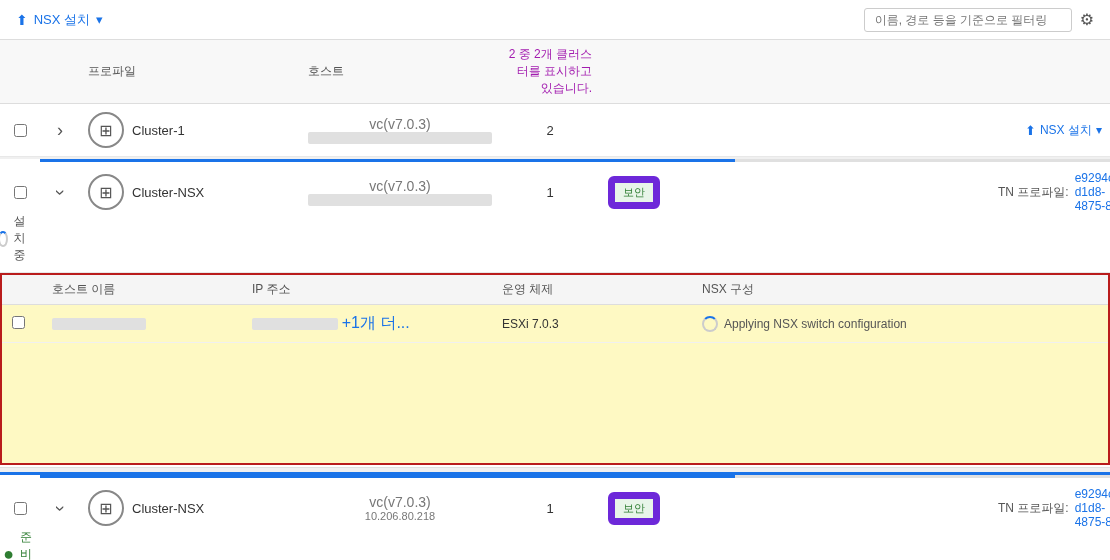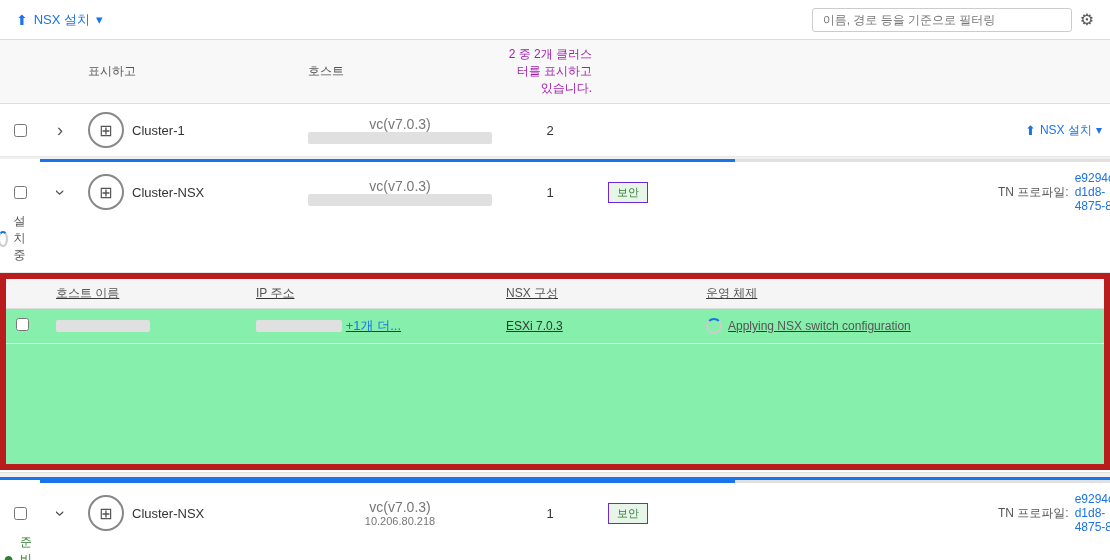--- a/index.html
+++ b/index.html
@@ -30,21 +30,21 @@
     .top-header-right {
       display: flex;
       align-items: center;
       gap: 8px;
     }
     .filter-input {
       border: 1px solid #ccc;
       border-radius: 3px;
       padding: 4px 10px;
       font-size: 12px;
-      width: 260px;
+      width: 208px;
       color: #999;
       outline: none;
     }
     .filter-icon {
       color: #555;
       font-size: 16px;
       cursor: pointer;
     }
 
     
@@ -119,22 +119,22 @@
       font-size: 11px;
       color: #777;
     }
     .host-count {
       text-align: center;
       font-size: 13px;
     }
     .badge-green {
       background: #e8f5e9;
       color: #2e7d32;
-      border: 1px solid #6d28d9;
-      border-radius: 0;
+      border: 7px solid #6d28d9;
+      border-radius: 6px;
       padding: 2px 8px;
       font-size: 11px;
       font-weight: 500;
       display: inline-block;
     }
     .action-col {
       display: flex;
       align-items: center;
       gap: 6px;
       justify-content: flex-end;
@@ -172,24 +172,23 @@
       border-radius: 50%;
       animation: spin 0.8s linear infinite;
       display: inline-block;
     }
     @keyframes spin {
       to { transform: rotate(360deg); }
     }
 
     
     .sub-table {
-      background: #86efac;
-      border: 6px solid #b91c1c;
+      background: #fef9c3;
+      border: 2px solid #b91c1c;
       margin: 0 0 2px 0;
-      text-decoration: underline;
     }
     .sub-table-header {
       display: grid;
       grid-template-columns: 40px 200px 250px 200px 1fr;
       background: #f5f5f5;
       border-bottom: 1px solid #ddd;
       padding: 6px 0;
       font-size: 12px;
       color: #555;
       font-weight: 500;
@@ -219,21 +218,21 @@
       color: #555;
     }
     .ip-col {
       display: flex;
       align-items: center;
       gap: 4px;
     }
     .ip-more-link {
       color: #1a73e8;
       cursor: pointer;
-      font-size: 13px;
+      font-size: 16px;
     }
     .masked-text {
       background: #e0e0e0;
       border-radius: 2px;
       color: transparent;
       font-size: 11px;
       user-select: none;
       display: inline-block;
     }
 
@@ -270,21 +269,21 @@
     <div class="top-header-right">
       <input class="filter-input" type="text" placeholder="이름, 경로 등을 기준으로 필터링" style="">
       <span class="filter-icon">⚙</span>
     </div>
   </div>
 
   <div class="table-header">
     <div></div>
     <div></div>
     <div>
-      <span>표시하고</span>
+      <span>프로파일</span>
     </div>
     <div>
       <span>호스트</span>
     </div>
     <div class="col-count-info">
       <span>2 중 2개 클러스터를 표시하고 있습니다.</span>
     </div>
   </div>
 
   <div class="top-cluster-section">
@@ -353,22 +352,22 @@
         </div>
       </div>
     </div>
 
     <div class="sub-table">
 
       <div class="sub-table-header">
         <div></div>
         <div>호스트 이름</div>
         <div>IP 주소</div>
+        <div>운영 체제</div>
         <div>NSX 구성</div>
-        <div>운영 체제</div>
       </div>
 
       <div class="sub-table-row">
         <div>
           <input type="checkbox" style="">
         </div>
         <div>
           <span class="masked-text">████████████</span>
         </div>
         <div class="ip-col">

